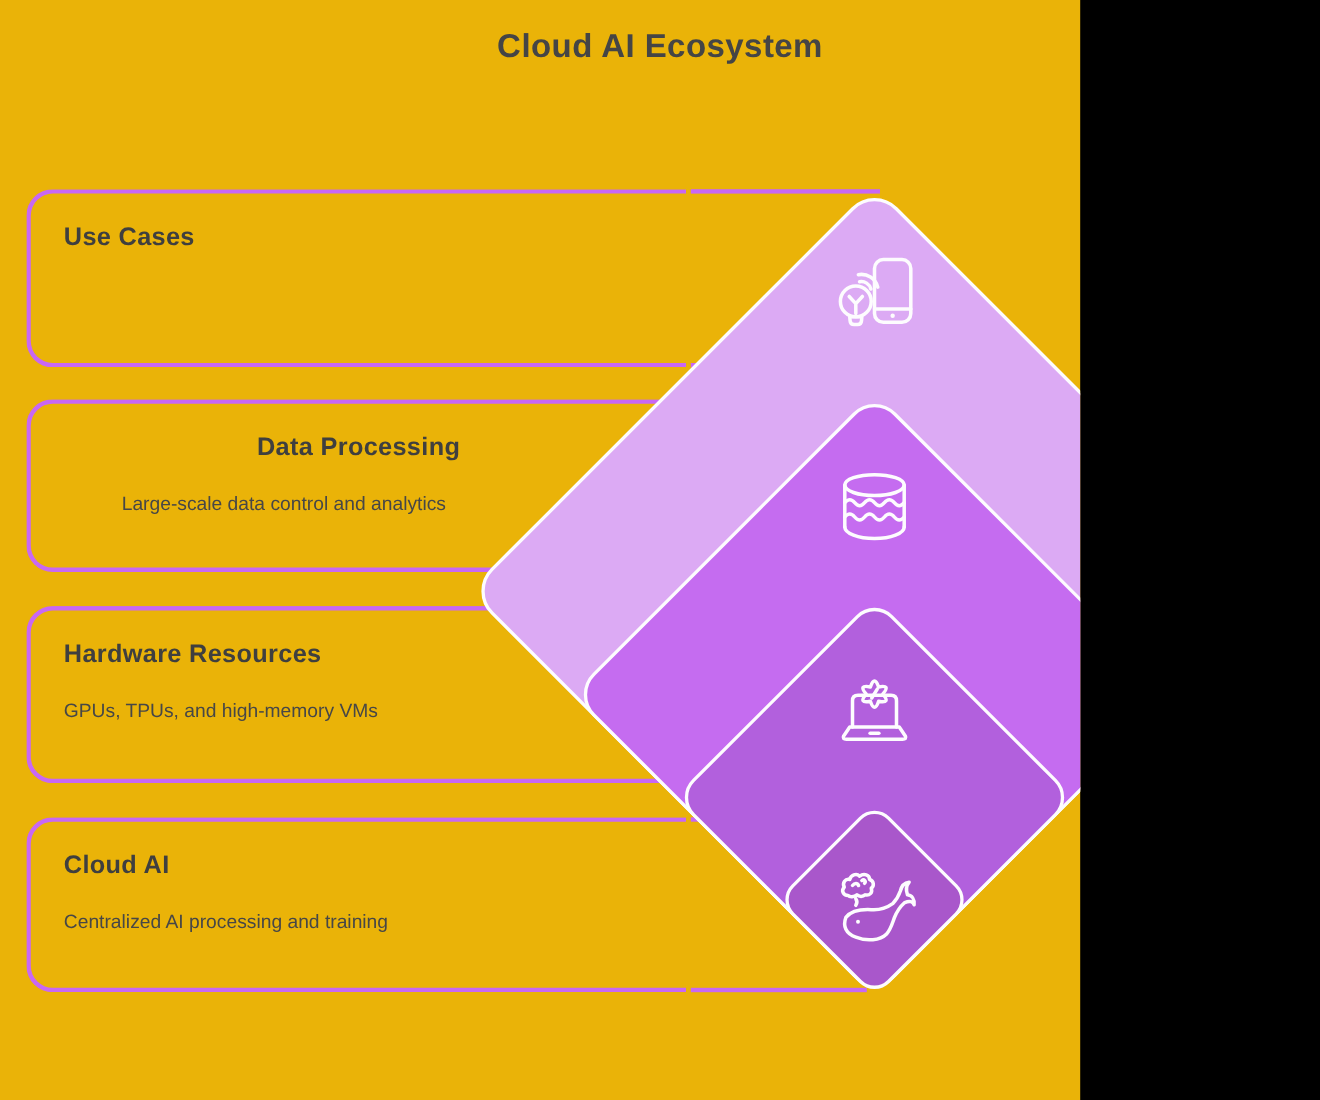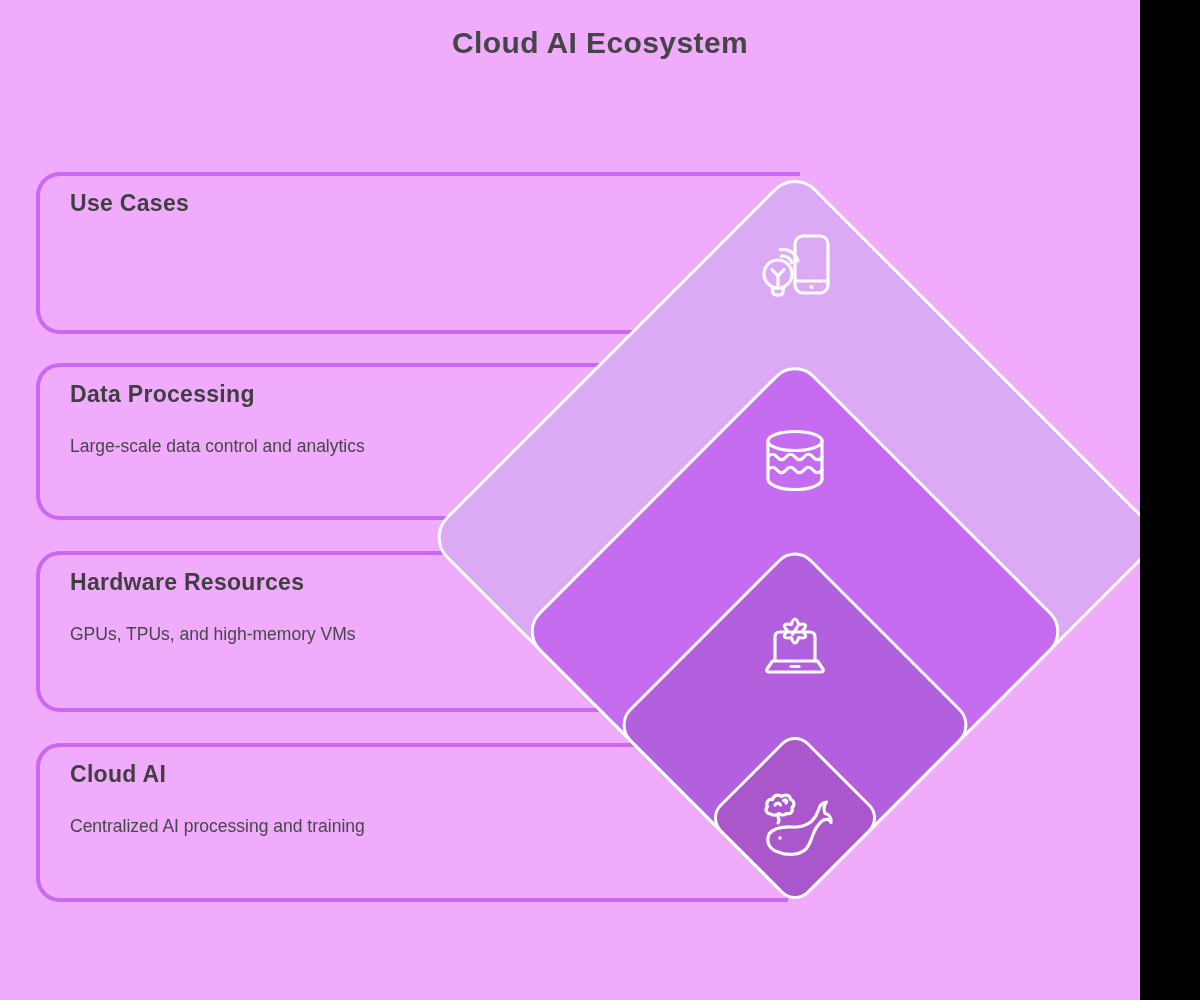--- a/index.html
+++ b/index.html
@@ -1,30 +1,30 @@
 <!DOCTYPE html>
 <html><head>
 <meta charset="utf-8">
 <style>
   html,body{margin:0;padding:0;background:#000;}
   .stage{
-    position:relative;width:1140px;height:1000px;overflow:hidden;
-    background:#f0abfc;
+    position:relative;width:982px;height:1000px;overflow:hidden;
+    background:#eab308;
     font-family:"Liberation Sans","DejaVu Sans",sans-serif;
   }
   .main-title{
     position:absolute;top:26px;left:0;width:1200px;
     text-align:center;font-size:30px;font-weight:800;
     color:#454545;letter-spacing:.4px;margin:0;
   }
   .card{
-    position:absolute;left:36px;width:600px;box-sizing:border-box;
+    position:absolute;left:24px;width:600px;box-sizing:border-box;
     border:4px solid #c868f3;border-right:none;
     border-radius:24px 0 0 24px;
-    padding:14px 30px;
+    padding:26px 30px;
   }
   .card-title{
     font-size:23px;font-weight:800;color:#3f3f3f;letter-spacing:.3px;
   }
   .card-desc{
     margin-top:26px;font-size:17.5px;color:#474747;
     max-width:400px;line-height:1.45;
   }
   .connector{position:absolute;height:4px;background:#c868f3;}
   .diamond-svg{position:absolute;left:0;top:0;pointer-events:none;}
@@ -40,21 +40,21 @@
 
   <div class="connector" style="left:628px;top:172px;width:172px;"></div>
   <div class="connector" style="left:628px;top:330px;width:18px;"></div>
   <div class="connector" style="left:628px;top:743px;width:26px;"></div>
   <div class="connector" style="left:628px;top:898px;width:160px;"></div>
 
   <div class="card" style="top:172px;height:162px;">
     <div class="card-title">Use Cases</div>
   </div>
 
-  <div class="card" style="top:363px;height:157px;">
+  <div class="card" style="top:363px;height:157px;text-align:center;">
     <div class="card-title">Data Processing</div>
     <div class="card-desc">Large-scale data control and analytics</div>
   </div>
 
   <div class="card" style="top:743px;height:159px;">
     <div class="card-title">Cloud AI</div>
     <div class="card-desc">Centralized AI processing and training</div>
   </div>
 
   <div class="card" style="top:551px;height:161px;">

